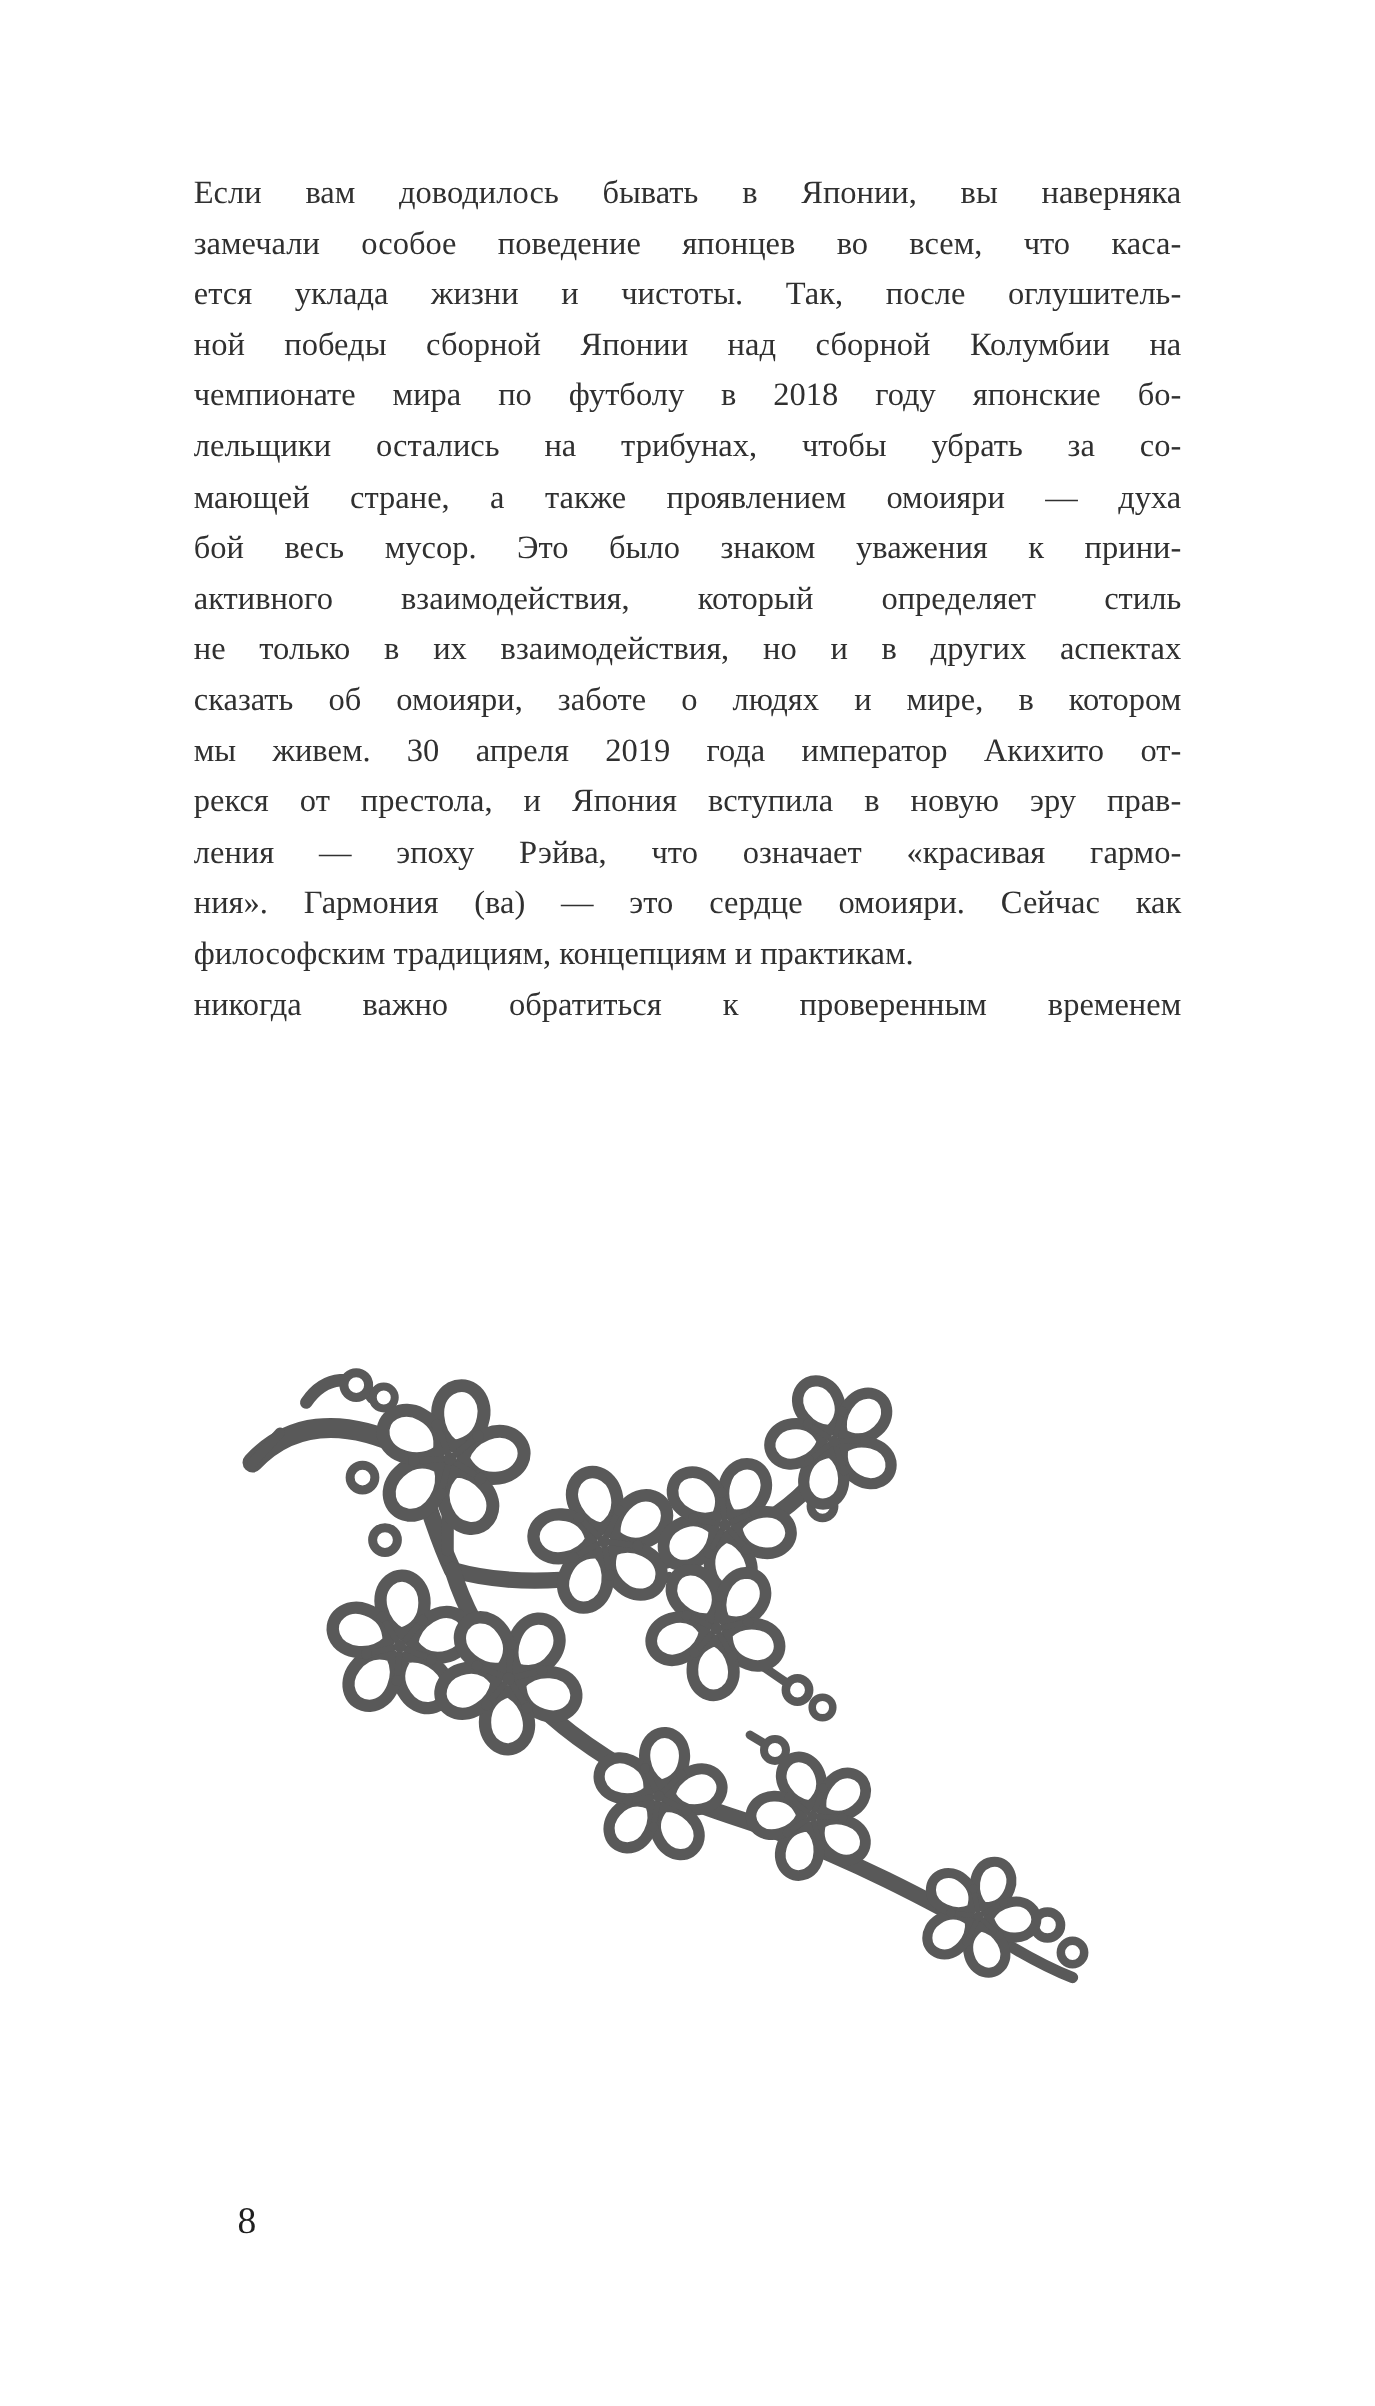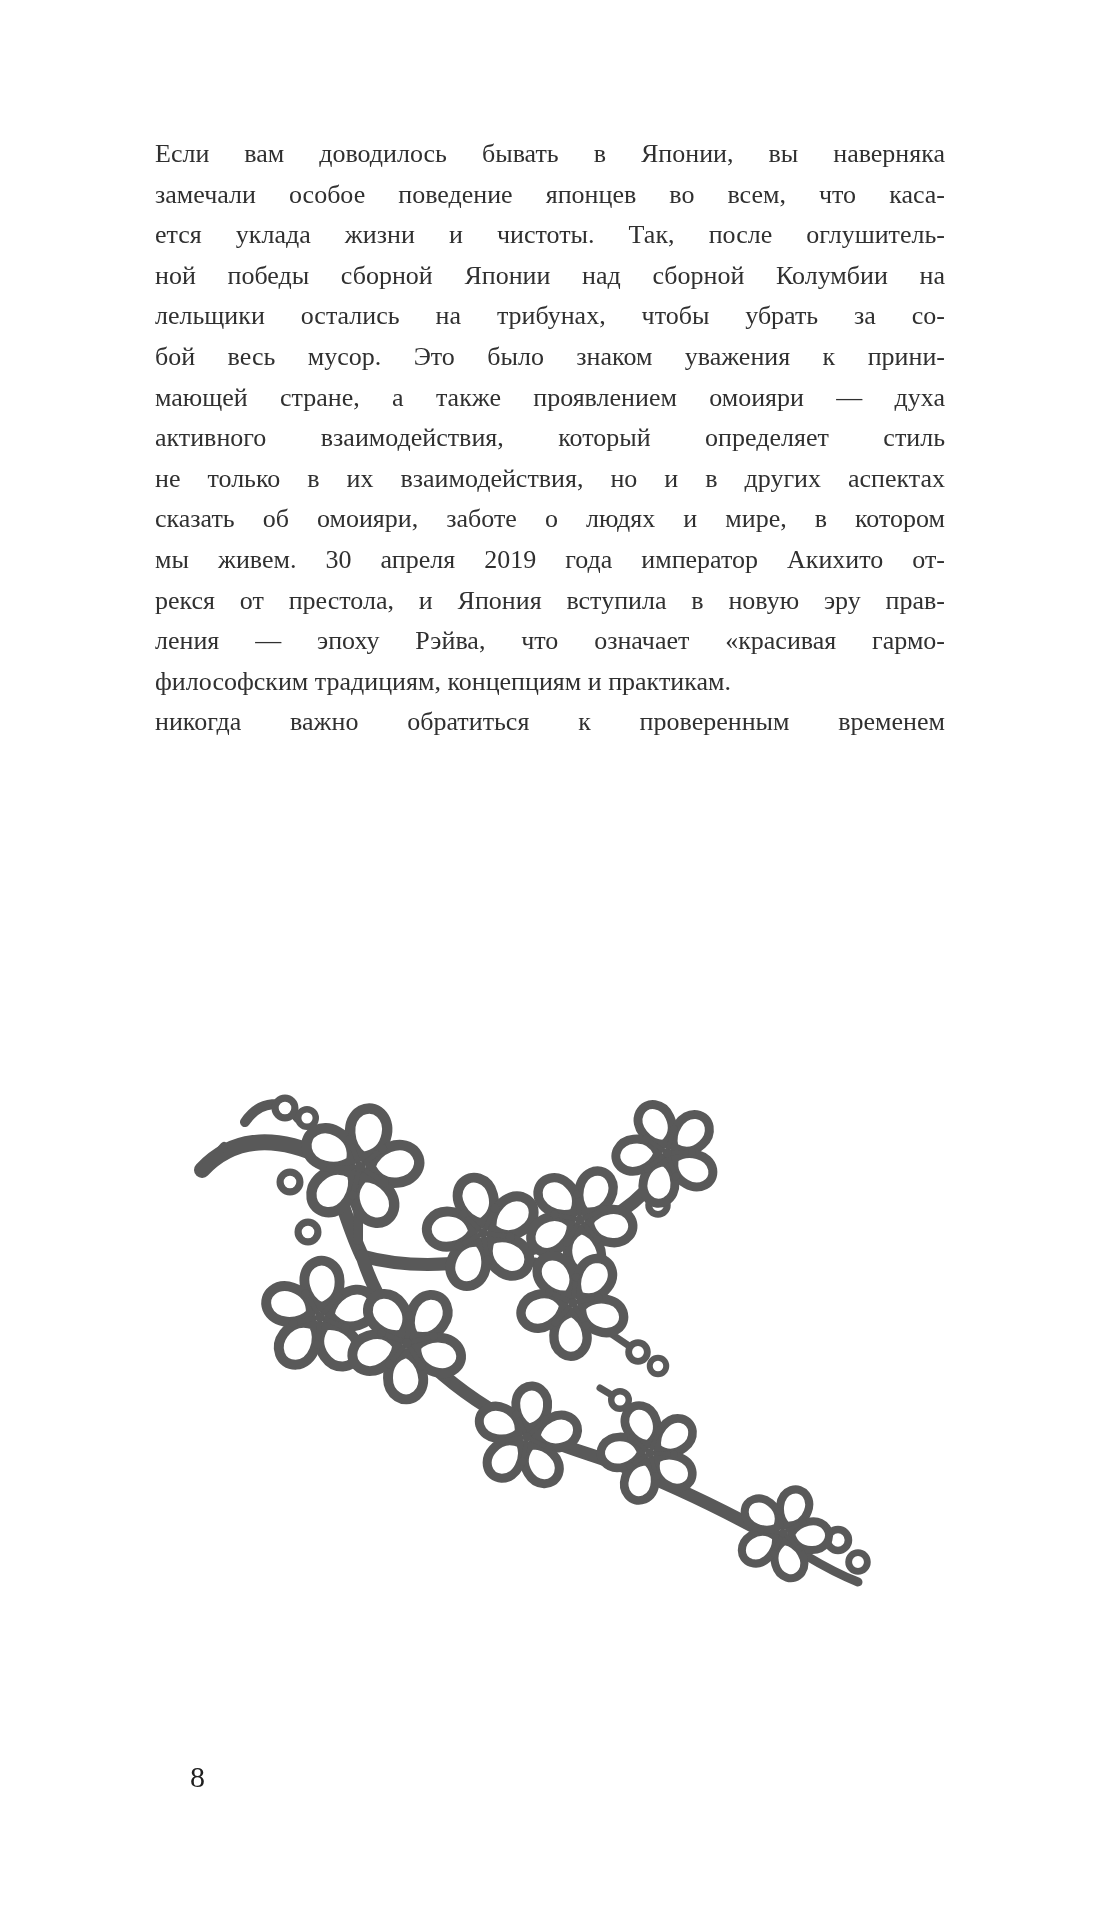--- a/index.html
+++ b/index.html
@@ -43,31 +43,33 @@
 <body>
 
 <div class="page">
 
   <div class="text-block">
     <div>
       <div class="line">Если вам доводилось бывать в Японии, вы наверняка</div>
       <div class="line">замечали особое поведение японцев во всем, что каса-</div>
       <div class="line">ется уклада жизни и чистоты. Так, после оглушитель-</div>
       <div class="line">ной победы сборной Японии над сборной Колумбии на</div>
+      <div class="line">чемпионате мира по футболу в 2018 году японские бо-</div>
       <div class="line">лельщики остались на трибунах, чтобы убрать за со-</div>
+      <div class="line">мающей стране, а также проявлением омоияри — духа</div>
       <div class="line">бой весь мусор. Это было знаком уважения к прини-</div>
-      <div class="line">мающей стране, а также проявлением омоияри — духа</div>
       <div class="line">активного взаимодействия, который определяет стиль</div>
       <div class="line">не только в их взаимодействия, но и в других аспектах</div>
     </div>
     <div>
       <div class="line">сказать об омоияри, заботе о людях и мире, в котором</div>
       <div class="line">мы живем. 30 апреля 2019 года император Акихито от-</div>
       <div class="line">рекся от престола, и Япония вступила в новую эру прав-</div>
       <div class="line">ления — эпоху Рэйва, что означает «красивая гармо-</div>
+      <div class="line">ния». Гармония (ва) — это сердце омоияри. Сейчас как</div>
       <div class="line last">философским традициям, концепциям и практикам.</div>
       <div class="line">никогда важно обратиться к проверенным временем</div>
     </div>
   </div>
 
   <svg class="illustration" width="700" height="540" viewBox="0 0 700 540" fill="none" stroke="#595959" stroke-linecap="round" stroke-linejoin="round">
     <defs>
       <path id="petal" d="M0,-9 C-15,-15 -23,-36 -12,-47 C-1,-57 14,-48 15,-33 C16,-21 10,-13 0,-9 Z"></path>
       <g id="flower">
         <g fill="#ffffff" stroke-width="9">

